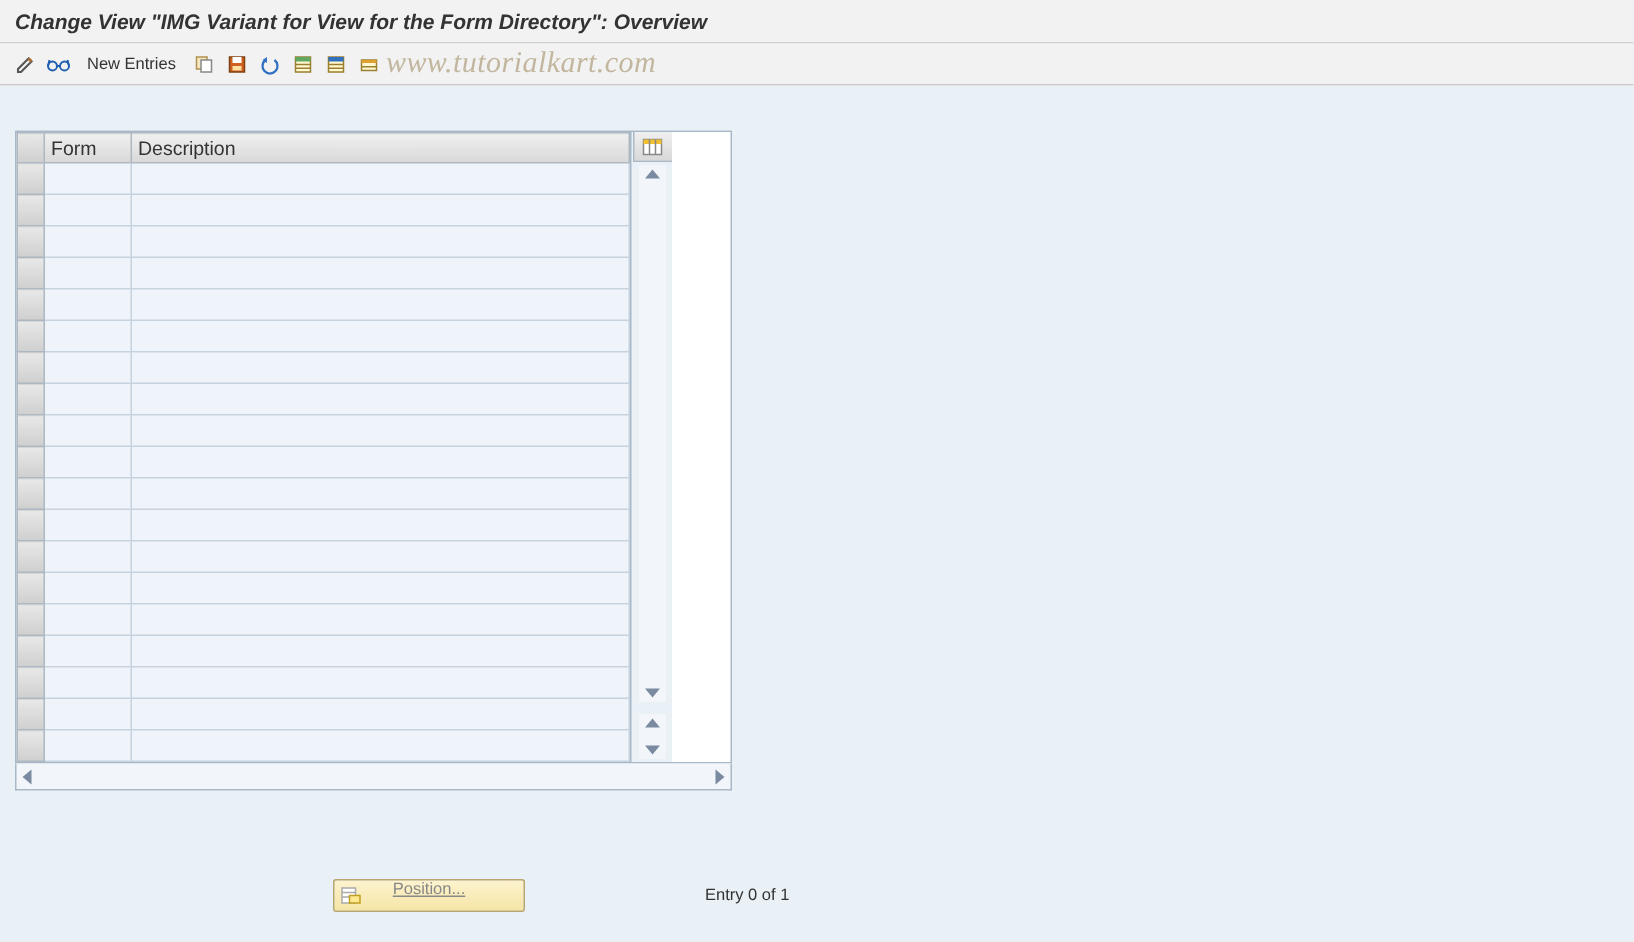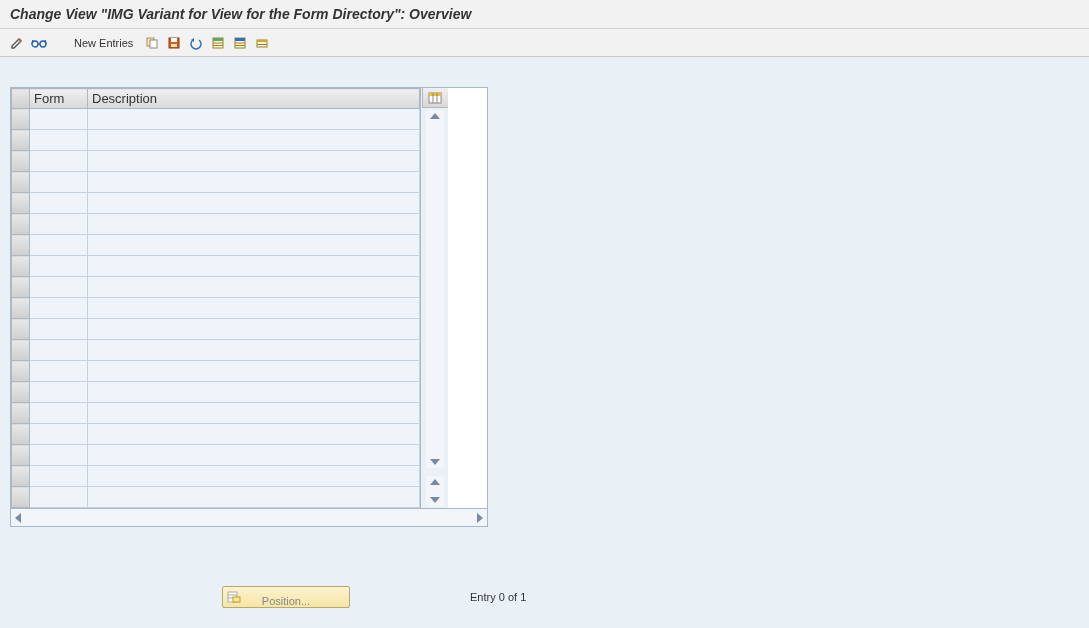--- a/index.html
+++ b/index.html
@@ -40,21 +40,20 @@
       justify-content: center;
       cursor: pointer;
       border: 1px solid transparent;
       border-radius: 2px;
     }
     .toolbar-text-btn {
       font-size: 11px;
       color: #333;
       padding: 2px 6px;
       cursor: pointer;
-      margin-left: 16px;
     }
     .watermark {
       color: #c2b79e;
       font-family: 'Times New Roman', serif;
       font-size: 20px;
       font-style: italic;
       letter-spacing: 0.3px;
       margin-left: -2px;
       pointer-events: none;
     }
@@ -162,27 +161,28 @@
       padding-left: 222px;
       gap: 120px;
     }
     .position-btn {
       width: 128px;
       height: 22px;
       background: linear-gradient(#fdf3cf, #f5e5a6);
       border: 1px solid #b8a870;
       border-radius: 2px;
       display: flex;
-      align-items: flex-end;
+      align-items: flex-start;
       justify-content: center;
       gap: 18px;
       cursor: pointer;
       color: #888;
       font-size: 11px;
       position: relative;
+      text-decoration: underline;
     }
     .position-btn .pos-icon {
       position: absolute;
       left: 4px;
       top: 3px;
     }
     .entry-text {
       font-size: 11px;
       color: #333;
     }
@@ -245,20 +245,21 @@
         <line x1="2" y1="9.5" x2="12" y2="9.5" stroke="#9a8030"></line>
       </svg>
   </span>
   <span class="toolbar-icon">
     <svg width="14" height="14" viewBox="0 0 14 14">
         <rect x="2" y="4" width="10" height="7" fill="#fff8d0" stroke="#9a8030"></rect>
         <rect x="2" y="4" width="10" height="2" fill="#e0a030"></rect>
         <line x1="2" y1="8.5" x2="12" y2="8.5" stroke="#9a8030"></line>
       </svg>
   </span>
+  <span class="watermark">www.tutorialkart.com</span>
 </div>
 
 <div class="content">
   <div class="table-wrap">
     <table>
       <thead>
         <tr>
           <th class="row-header"></th>
           <th class="col-form">Form</th>
           <th class="col-desc">Description</th>

